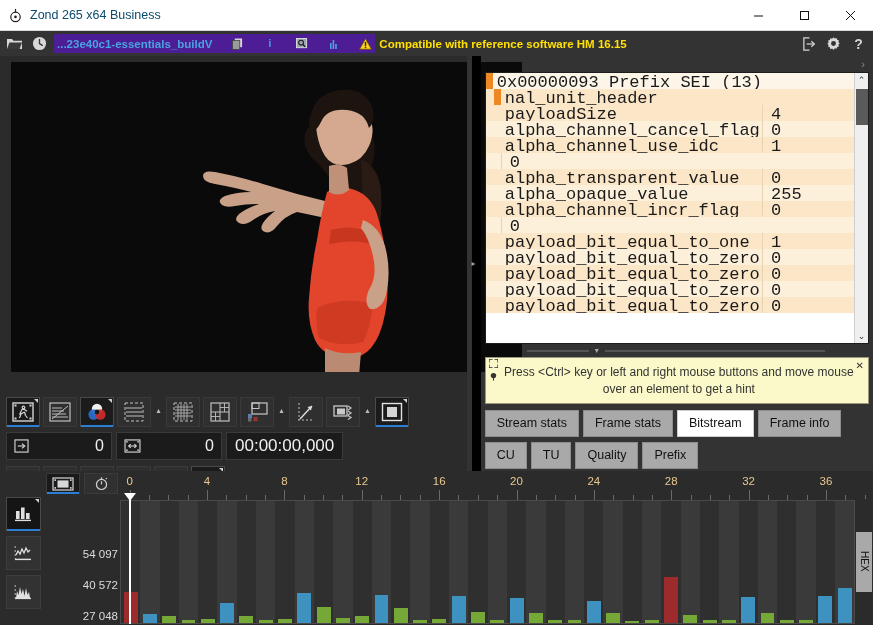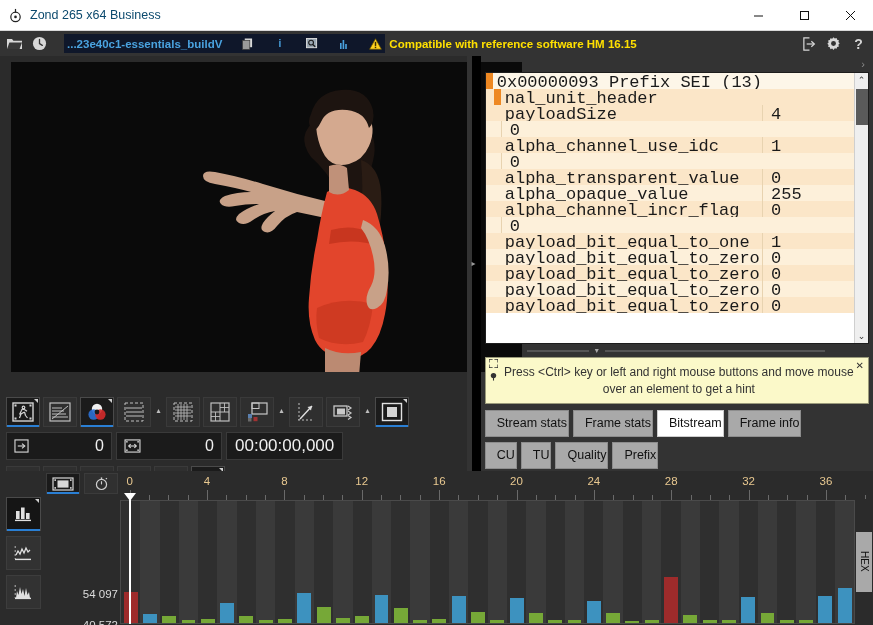--- a/index.html
+++ b/index.html
@@ -13,22 +13,22 @@
   #app-title { font-size:12.5px; color:#0c4a6e; }
   #win-btns { margin-left:auto; display:flex; height:31px; }
   .winbtn { width:46px; height:31px; display:flex; align-items:center; justify-content:center;
             font-size:13px; color:#111; }
 
   
   #toolbar { height:25px; background:#333333; display:flex; align-items:center; gap:0px;
              padding:0 2px; }
   .tb-ico { width:25px; height:23px; display:flex; align-items:center; justify-content:center;
             color:#d4d4d4; }
-  #path-box { background:#0f172a; height:19px; display:flex; align-items:center; padding:0 3px;
-              gap:19px; margin-left:12px; }
+  #path-box { background:#4c1d95; height:19px; display:flex; align-items:center; padding:0 3px;
+              gap:19px; margin-left:2px; }
   #path-text { font-size:11.5px; color:#4aa3e0; font-weight:bold; white-space:nowrap;
                font-family:"Liberation Sans", sans-serif; }
   .mini-ico { width:13px; height:14px; display:flex; align-items:center; justify-content:center;
               color:#d8d8d8; font-size:9px; }
   #compat { font-size:11.5px; color:#ffe000; font-weight:bold; white-space:nowrap; margin-left:4px; }
   #tb-right { margin-left:auto; display:flex; align-items:center; }
 
   
   #main { display:flex; height:415px; }
 
@@ -96,42 +96,42 @@
   #hintwrap { margin:0 4px 0 6px; background:#fbf9c9; border:1px solid #9a9a7a; height:47px;
               display:flex; position:relative; }
   #hint-side { width:16px; display:flex; flex-direction:column; align-items:center; padding-top:1px; gap:2px; }
   .hint-ico { font-size:9px; color:#333; }
   #hint-text { flex:1; display:flex; align-items:center; justify-content:center; text-align:center;
                font-size:12px; color:#333; line-height:1.35; padding-right:12px; }
   #hint-close { position:absolute; right:4px; top:2px; font-size:10px; color:#333; }
 
   #tabs1 { display:flex; gap:4px; padding:6px 6px 0 6px; }
   #tabs2 { display:flex; gap:4px; padding:5px 6px 0 6px; }
-  .tab { background:#a9a9a9; color:#111; font-size:12.5px; padding:5px 1px 6px 11px;
+  .tab { background:#a9a9a9; color:#111; font-size:12.5px; padding:5px 11px 6px 11px;
          border:1px solid #8d8d8d; }
   .tab.active { background:#ffffff; border:1px solid #cdcdcd; }
 
   
   #bottom { height:179px; background:#2b2b2b; display:flex; position:relative; }
   #chart-side { width:46px; background:#2b2b2b; display:flex; flex-direction:column;
                 align-items:center; padding-top:26px; gap:5px; }
   .cbtn { width:35px; height:34px; background:#323232; border:1px solid #3d3d3d;
           display:flex; align-items:center; justify-content:center; position:relative; }
   .cbtn.sel { background:#151515; border:1px solid #4a4a4a; }
   .cbtn.sel::after { content:""; position:absolute; left:0; right:0; bottom:-1px; height:2px; background:#2a7fd4; }
 
   #chart-main { flex:1; position:relative; }
   #ctoolbar { position:absolute; left:0; top:2px; height:22px; display:flex; gap:4px; }
   .ctb { width:34px; height:21px; background:#303030; border:1px solid #3b3b3b;
          display:flex; align-items:center; justify-content:center; position:relative; color:#d0d0d0; }
   .ctb.sel { background:#1a1a1a; }
   .ctb.sel::after { content:""; position:absolute; left:0; right:0; bottom:-1px; height:2px; background:#2a7fd4; }
 
   #ylabels { position:absolute; left:0; top:28px; width:72px; }
-  .ylab { position:absolute; right:0; font-size:11.5px; color:#dcdcdc; text-align:right; white-space:nowrap;margin-top:40px; }
+  .ylab { position:absolute; right:0; font-size:11.5px; color:#dcdcdc; text-align:right; white-space:nowrap; }
 
   #plot-outer { position:absolute; left:74px; top:4px; right:18px; bottom:26px; }
   #axis { height:26px; position:relative; border-bottom:1px solid #4a4a4a; }
   .xtick-lbl { position:absolute; top:0; font-size:11.5px; color:#e8c890; transform:translateX(-50%); }
   .xtick { position:absolute; bottom:0; width:1px; background:#6a6a6a; }
   #plot { position:absolute; left:0; right:0; top:26px; bottom:0; background:#2f2f2f;
           border:1px solid #4a4a4a; border-top:none; display:flex; align-items:flex-end; overflow:hidden; }
   .bslot { flex:1 1 0; height:100%; position:relative; display:flex; align-items:flex-end;
            justify-content:center; }
   .bslot.alt { background:#3a3a3a; }
@@ -467,20 +467,21 @@
             <div class="tname">nal_unit_header</div>
             <div class="tval"></div>
           </div>
           <div class="trow even">
             <div class="tmark" style="visibility: hidden; margin-left: 8px;"></div>
             <div class="tname">payloadSize</div>
             <div class="tval" style="border-left: 1px solid rgb(232, 211, 176); padding-left: 8px;">4</div>
           </div>
           <div class="trow odd">
             <div class="tmark" style="visibility: hidden; margin-left: 8px;"></div>
+            <div class="tname">alpha_channel_cancel_flag</div>
             <div class="tval" style="border-left: 1px solid rgb(232, 211, 176); padding-left: 8px;">0</div>
           </div>
           <div class="trow even">
             <div class="tmark" style="visibility: hidden; margin-left: 8px;"></div>
             <div class="tname">alpha_channel_use_idc</div>
             <div class="tval" style="border-left: 1px solid rgb(232, 211, 176); padding-left: 8px;">1</div>
           </div>
           <div class="trow odd">
             <div class="tmark" style="visibility: hidden; margin-left: 8px;"></div>
             <div class="tval" style="border-left: 1px solid rgb(232, 211, 176); padding-left: 8px;">0</div>

